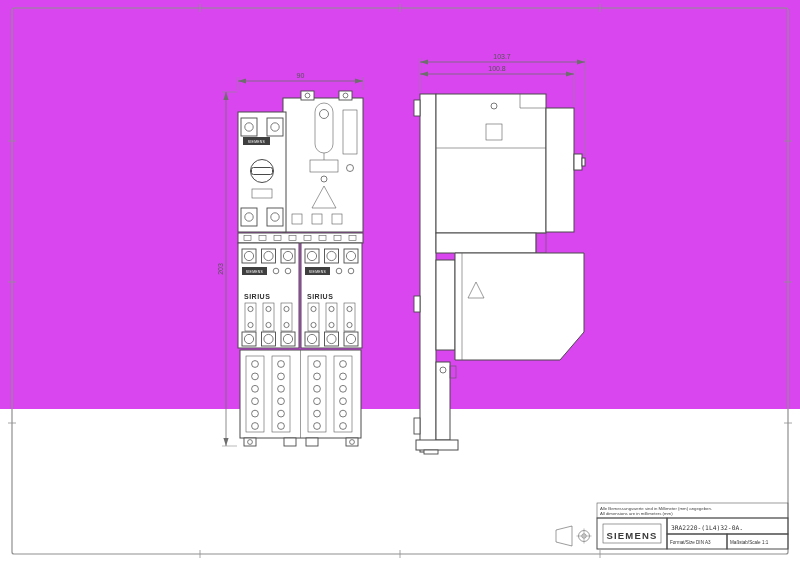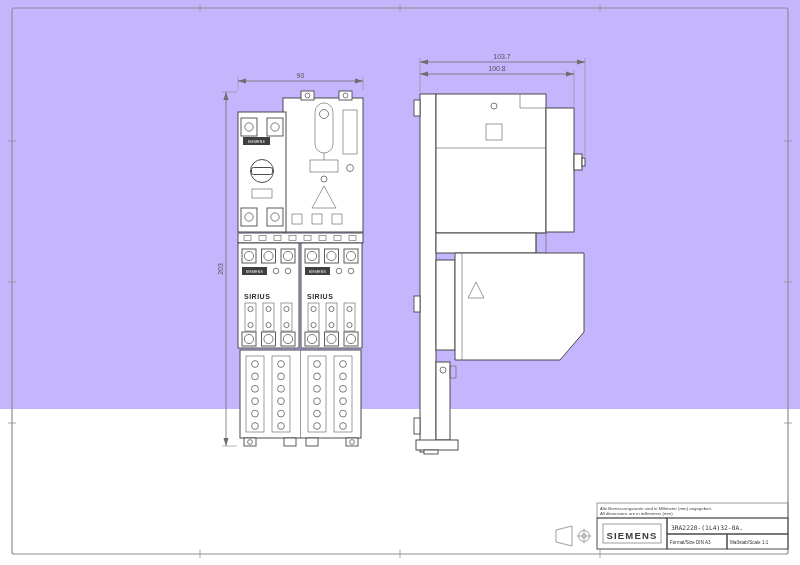--- a/index.html
+++ b/index.html
@@ -1,16 +1,16 @@
 <!DOCTYPE html>
 <html><head>
 <meta charset="utf-8">
 <style>
   html,body{margin:0;padding:0;background:#fff;width:800px;height:565px;overflow:hidden;}
-  #sheet{position:relative;width:800px;height:409px;background:#c4b5fd;font-family:"Liberation Sans","DejaVu Sans",sans-serif;}
+  #sheet{position:relative;width:800px;height:409px;background:#d946ef;font-family:"Liberation Sans","DejaVu Sans",sans-serif;}
   svg{display:block;}
   
   .ln   {fill:none;stroke:#4a4a4a;stroke-width:1;}
   .lnt  {fill:none;stroke:#5a5a5a;stroke-width:0.6;}
   .fillw{fill:#ffffff;stroke:#4a4a4a;stroke-width:1;}
   .dark {fill:#3f3f3f;stroke:none;}
   .scr  {fill:#ffffff;stroke:#4a4a4a;stroke-width:0.9;}
   .dot  {fill:#ffffff;stroke:#5a5a5a;stroke-width:0.8;}
   .dim  {fill:none;stroke:#6e6e6e;stroke-width:0.8;}
   .ext  {fill:none;stroke:#8a8a8a;stroke-width:0.6;}

